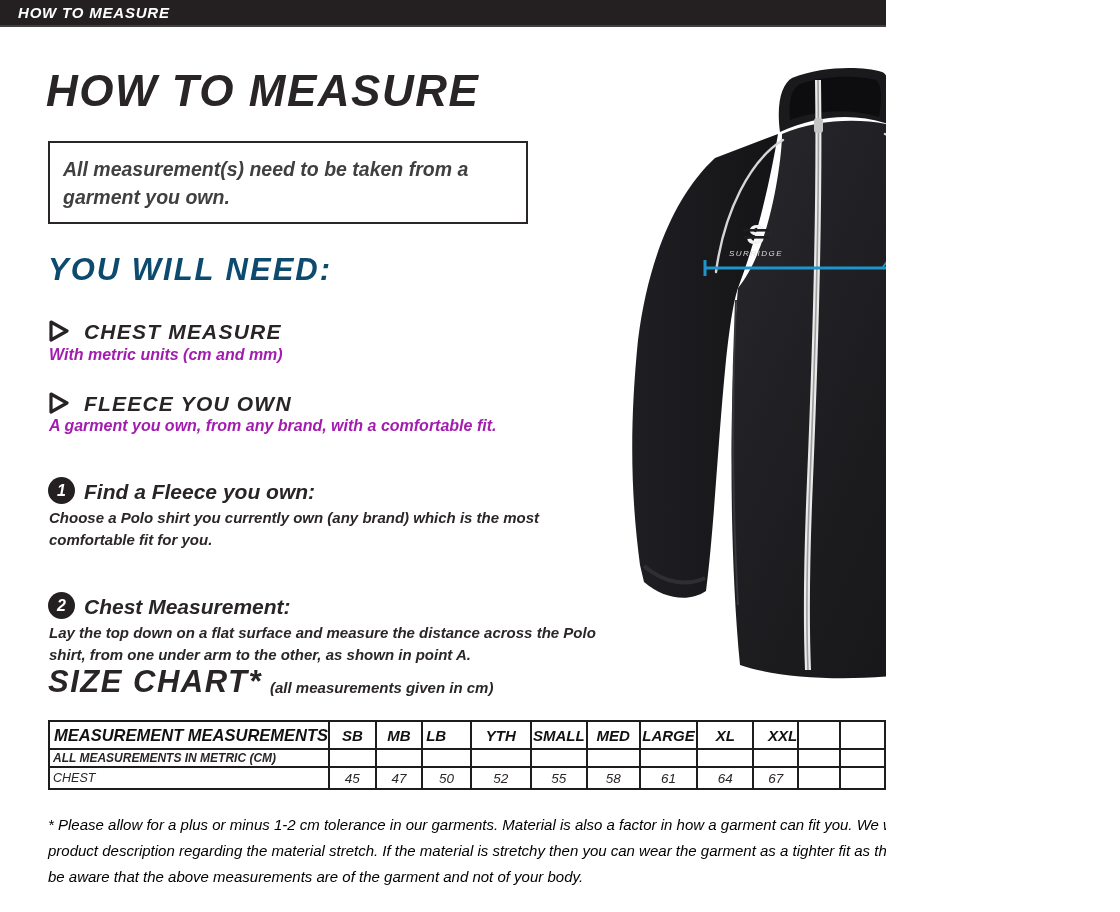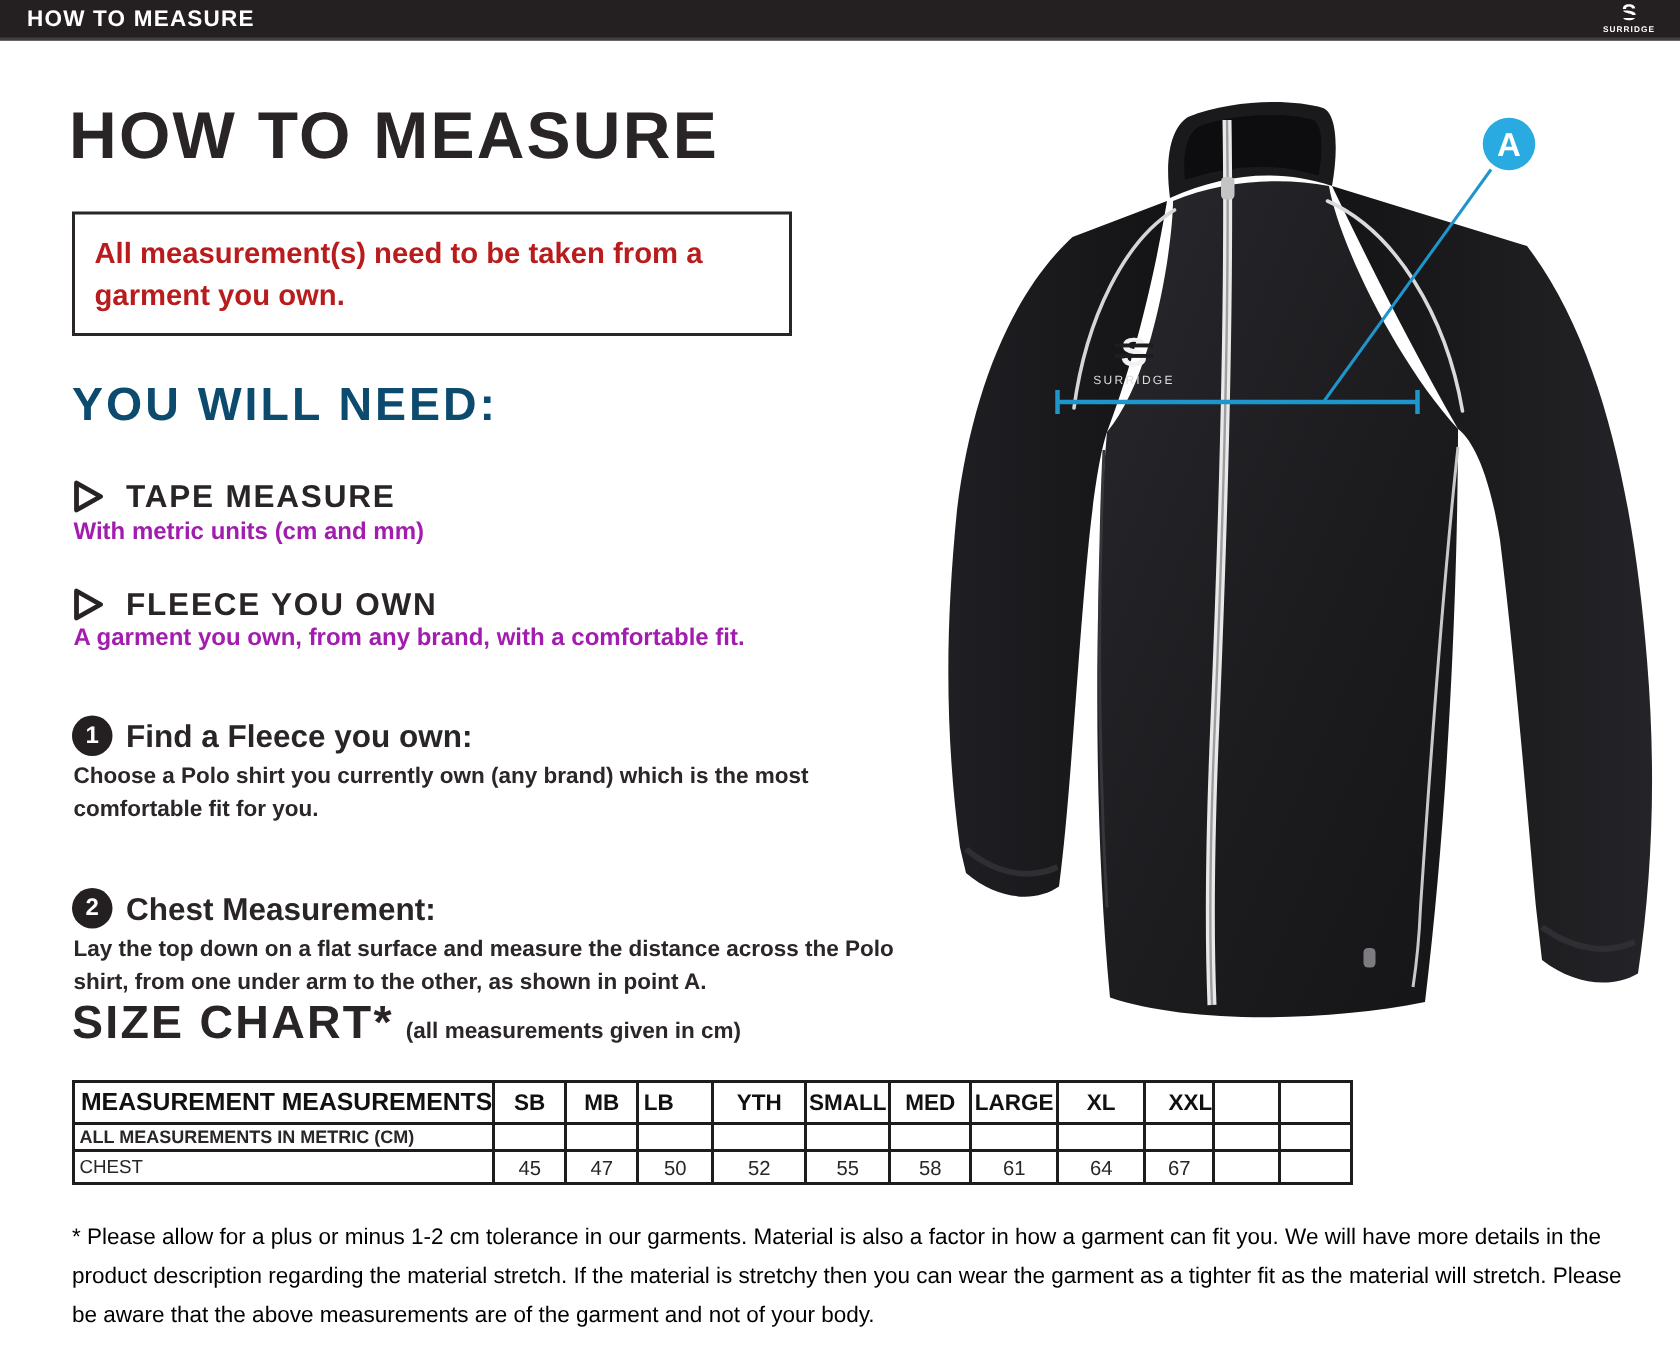--- a/index.html
+++ b/index.html
@@ -1,37 +1,37 @@
 <!DOCTYPE html>
 <html><head>
 <meta charset="utf-8">
 <style>
   * { margin:0; padding:0; box-sizing:border-box; }
   html,body { background:#ffffff; }
   body { font-family:"Liberation Sans", sans-serif; color:#2a2526; }
-  #page { position:relative; width:1120px; height:912px; background:#ffffff; overflow:hidden; }
+  #page { position:relative; width:886px; height:912px; background:#ffffff; overflow:hidden;font-style:italic; }
 
   
   .topbar { position:absolute; left:0; top:0; width:1120px; height:27px;
             background:#242021; border-bottom:2px solid #433e3f;
             display:flex; align-items:center; }
   .topbar-title { color:#ffffff; font-weight:bold; font-size:15px; letter-spacing:0.8px; padding-left:18px; }
   .bar-logo { position:absolute; right:12px; top:1px; width:44px; text-align:center; color:#fff; line-height:1; }
   .bar-logo .s-glyph { font-size:15px; font-weight:bold; position:relative; display:inline-block; color:#fff; }
   .bar-logo .s-glyph::before, .bar-logo .s-glyph::after {
       content:""; position:absolute; left:-2px; right:-2px; height:1.5px; background:#242021; }
   .bar-logo .s-glyph::before { top:4.5px; } .bar-logo .s-glyph::after { top:9px; }
   .bar-logo .brand-name { font-size:5.5px; letter-spacing:0.7px; font-weight:bold; margin-top:1px; }
 
   
   .h1 { position:absolute; left:46px; top:66px; font-size:44px; font-weight:bold;
         letter-spacing:1.5px; color:#29252  6; color:#292425; }
   .note-box { position:absolute; left:48px; top:141px; width:480px; height:83px;
               border:2.5px solid #2a2526; padding:12px 13px; }
-  .note-box p { font-size:19.5px; font-weight:bold; line-height:28px; color:#b91c1c; width:455px; }
+  .note-box p { font-size:19.5px; font-weight:bold; line-height:28px; color:#404040; width:455px; }
 
   .h2 { position:absolute; left:48px; top:252px; font-size:31px; font-weight:bold; letter-spacing:2px; color:#0c4a6e; }
 
   .need-item-label { position:absolute; font-size:21px; font-weight:bold; letter-spacing:1.2px; color:#292425; }
   .need-item-desc  { position:absolute; font-size:16px; font-weight:bold; color:#a21caf; }
   .tri-icon { position:absolute; width:22px; height:22px; }
 
   .step-num { position:absolute; width:27px; height:27px; border-radius:50%; background:#242021;
               color:#ffffff; font-size:16px; font-weight:bold;
               display:flex; align-items:center; justify-content:center; }
@@ -75,21 +75,21 @@
 
   <div class="note-box">
     <p>All measurement(s) need to be taken from a garment you own.</p>
   </div>
 
   <h2 class="h2">YOU WILL NEED:</h2>
 
   <svg class="tri-icon" style="left:48px; top:320px;" viewBox="0 0 22 22">
     <polygon points="3,2 19,11 3,20" fill="none" stroke="#272223" stroke-width="3.2" stroke-linejoin="round"></polygon>
   </svg>
-  <div class="need-item-label" style="left:84px; top:320px;">TAPE MEASURE</div>
+  <div class="need-item-label" style="left:84px; top:320px;">CHEST MEASURE</div>
   <div class="need-item-desc" style="left:49px; top:346px;">With metric units (cm and mm)</div>
 
   <svg class="tri-icon" style="left:48px; top:392px;" viewBox="0 0 22 22">
     <polygon points="3,2 19,11 3,20" fill="none" stroke="#272223" stroke-width="3.2" stroke-linejoin="round"></polygon>
   </svg>
   <div class="need-item-label" style="left:84px; top:392px;">FLEECE YOU OWN</div>
   <div class="need-item-desc" style="left:49px; top:417px;">A garment you own, from any brand, with a comfortable fit.</div>
 
   <div class="step-num" style="left:48px; top:477px;">1</div>
   <div class="step-title" style="left:84px; top:480px;">Find a Fleece you own:</div>

